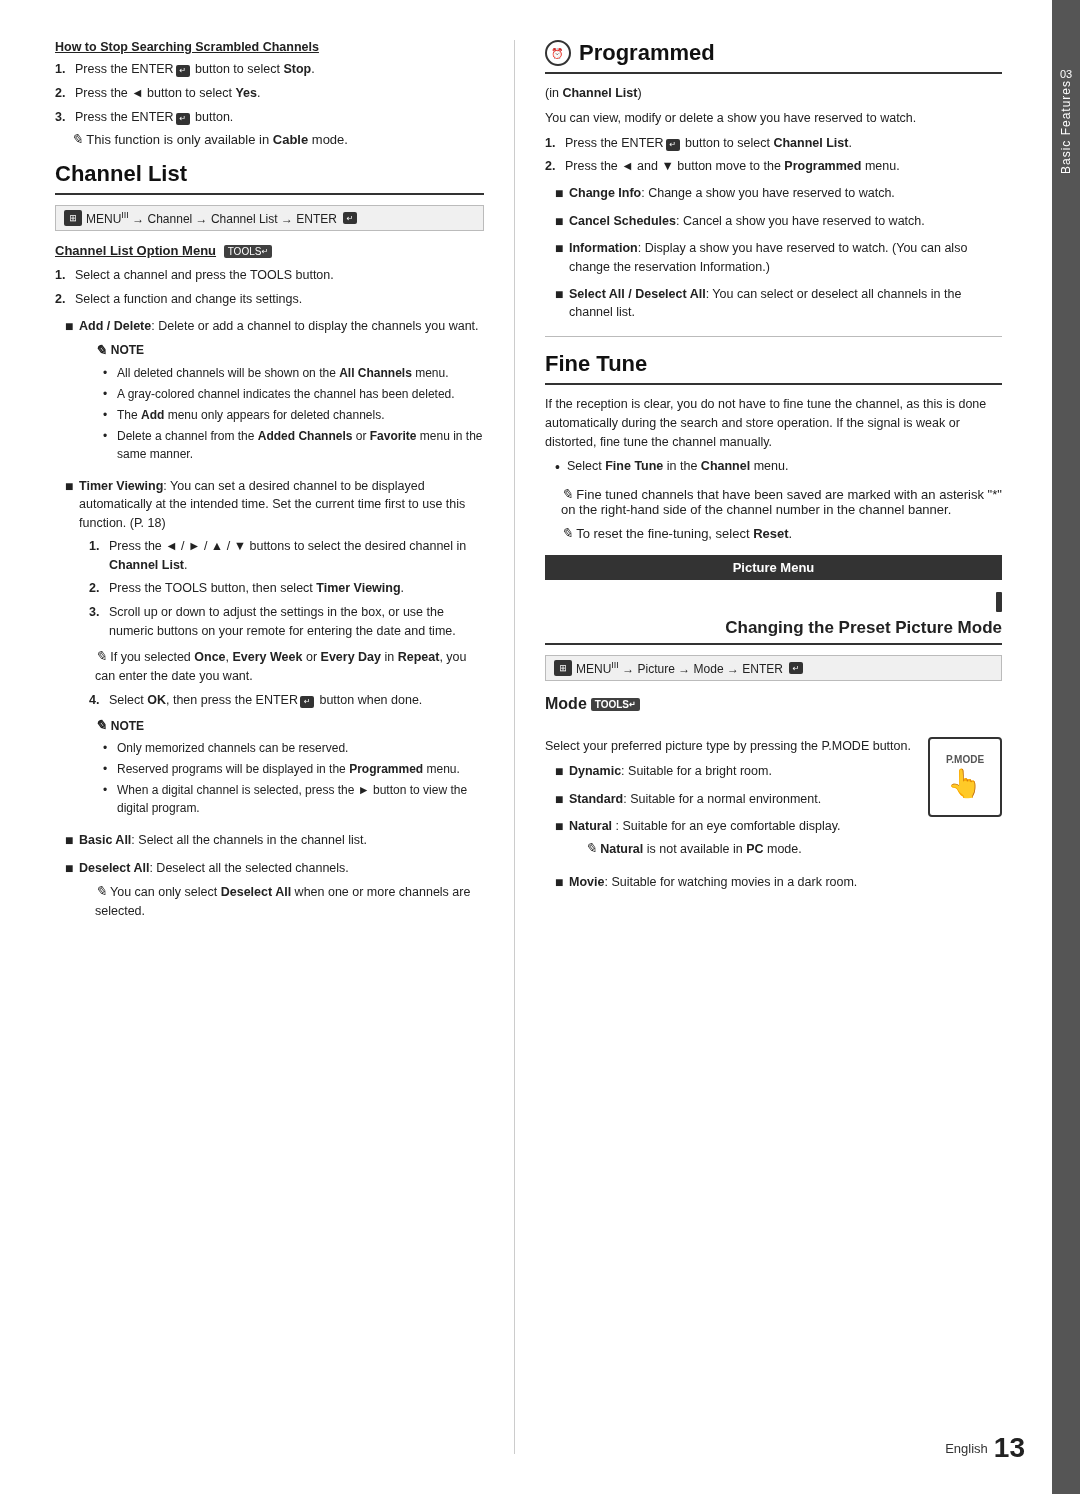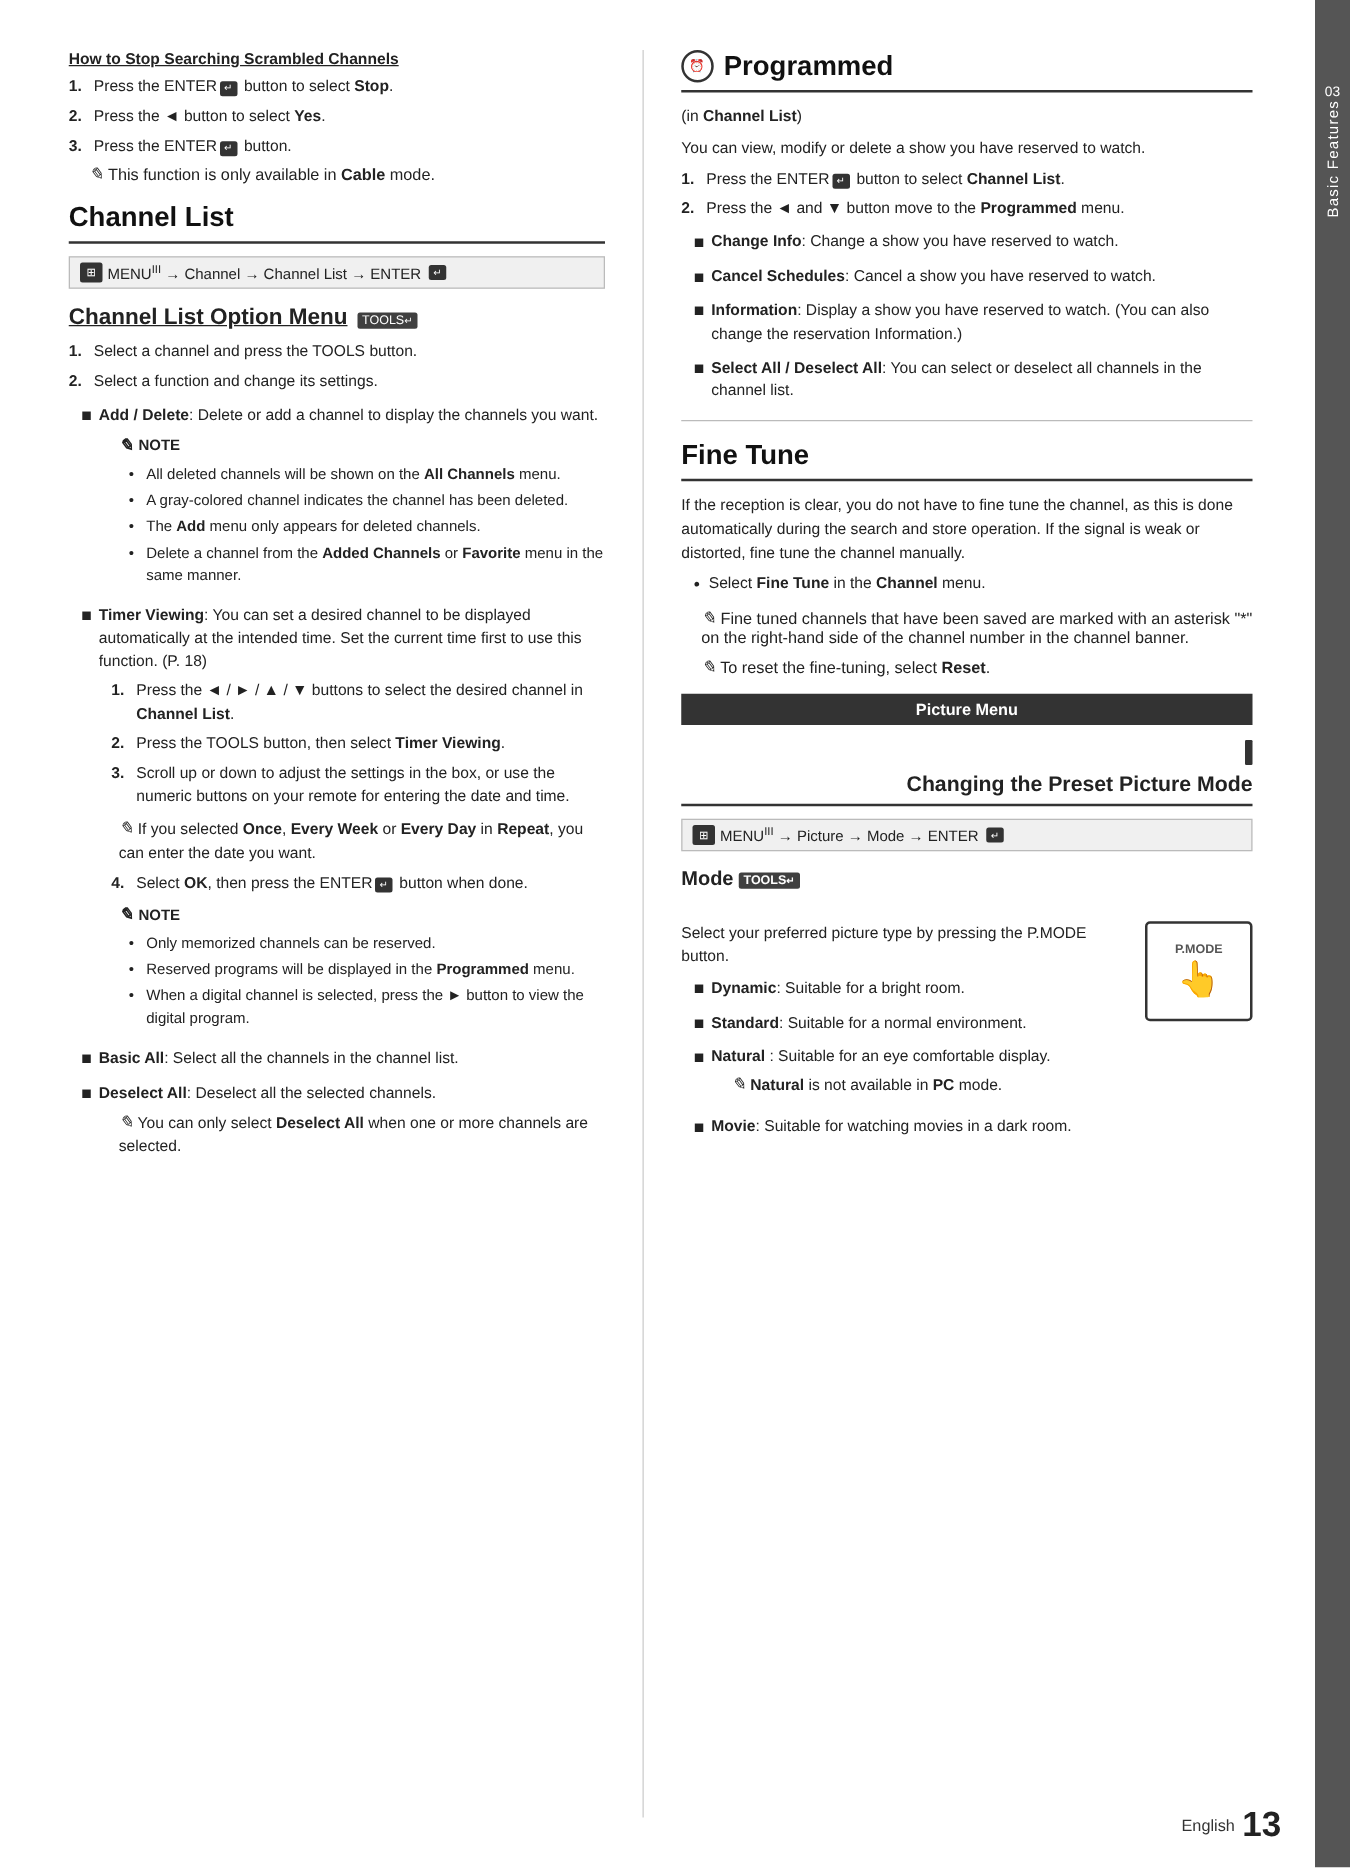--- a/index.html
+++ b/index.html
@@ -101,21 +101,21 @@
       align-items: center;
       justify-content: center;
       width: 18px;
       height: 16px;
       background: #333;
       color: #fff;
       font-size: 9px;
       border-radius: 2px;
     }
     .subsection-title {
-      font-size: 18px;
+      font-size: 13px;
       font-weight: bold;
       text-decoration: underline;
       margin-bottom: 6px;
     }
     .tools-badge {
       display: inline-flex;
       align-items: center;
       background: #404040;
       color: #fff;
       font-size: 10px;
@@ -225,21 +225,21 @@
     h3.mode-title {
       font-size: 16px;
       font-weight: bold;
       margin-bottom: 24px;
       display: flex;
       align-items: center;
       gap: 0;
     }
     .pmode-box {
       float: right;
-      width: 86px;
+      width: 74px;
       height: 80px;
       border: 2px solid #333;
       display: flex;
       flex-direction: column;
       align-items: center;
       justify-content: center;
       margin-left: 10px;
       border-radius: 4px;
       font-size: 11px;
       font-weight: bold;
@@ -248,21 +248,21 @@
       font-size: 10px;
       font-weight: bold;
       color: #555;
     }
     .pmode-hand {
       font-size: 28px;
       margin-top: 2px;
     }
     .footer-area {
       position: absolute;
-      bottom: 18px;
+      bottom: 30px;
       right: 55px;
       display: flex;
       align-items: center;
       gap: 6px;
     }
     .footer-english {
       font-size: 13px;
       color: #333;
     }
     .footer-number {

